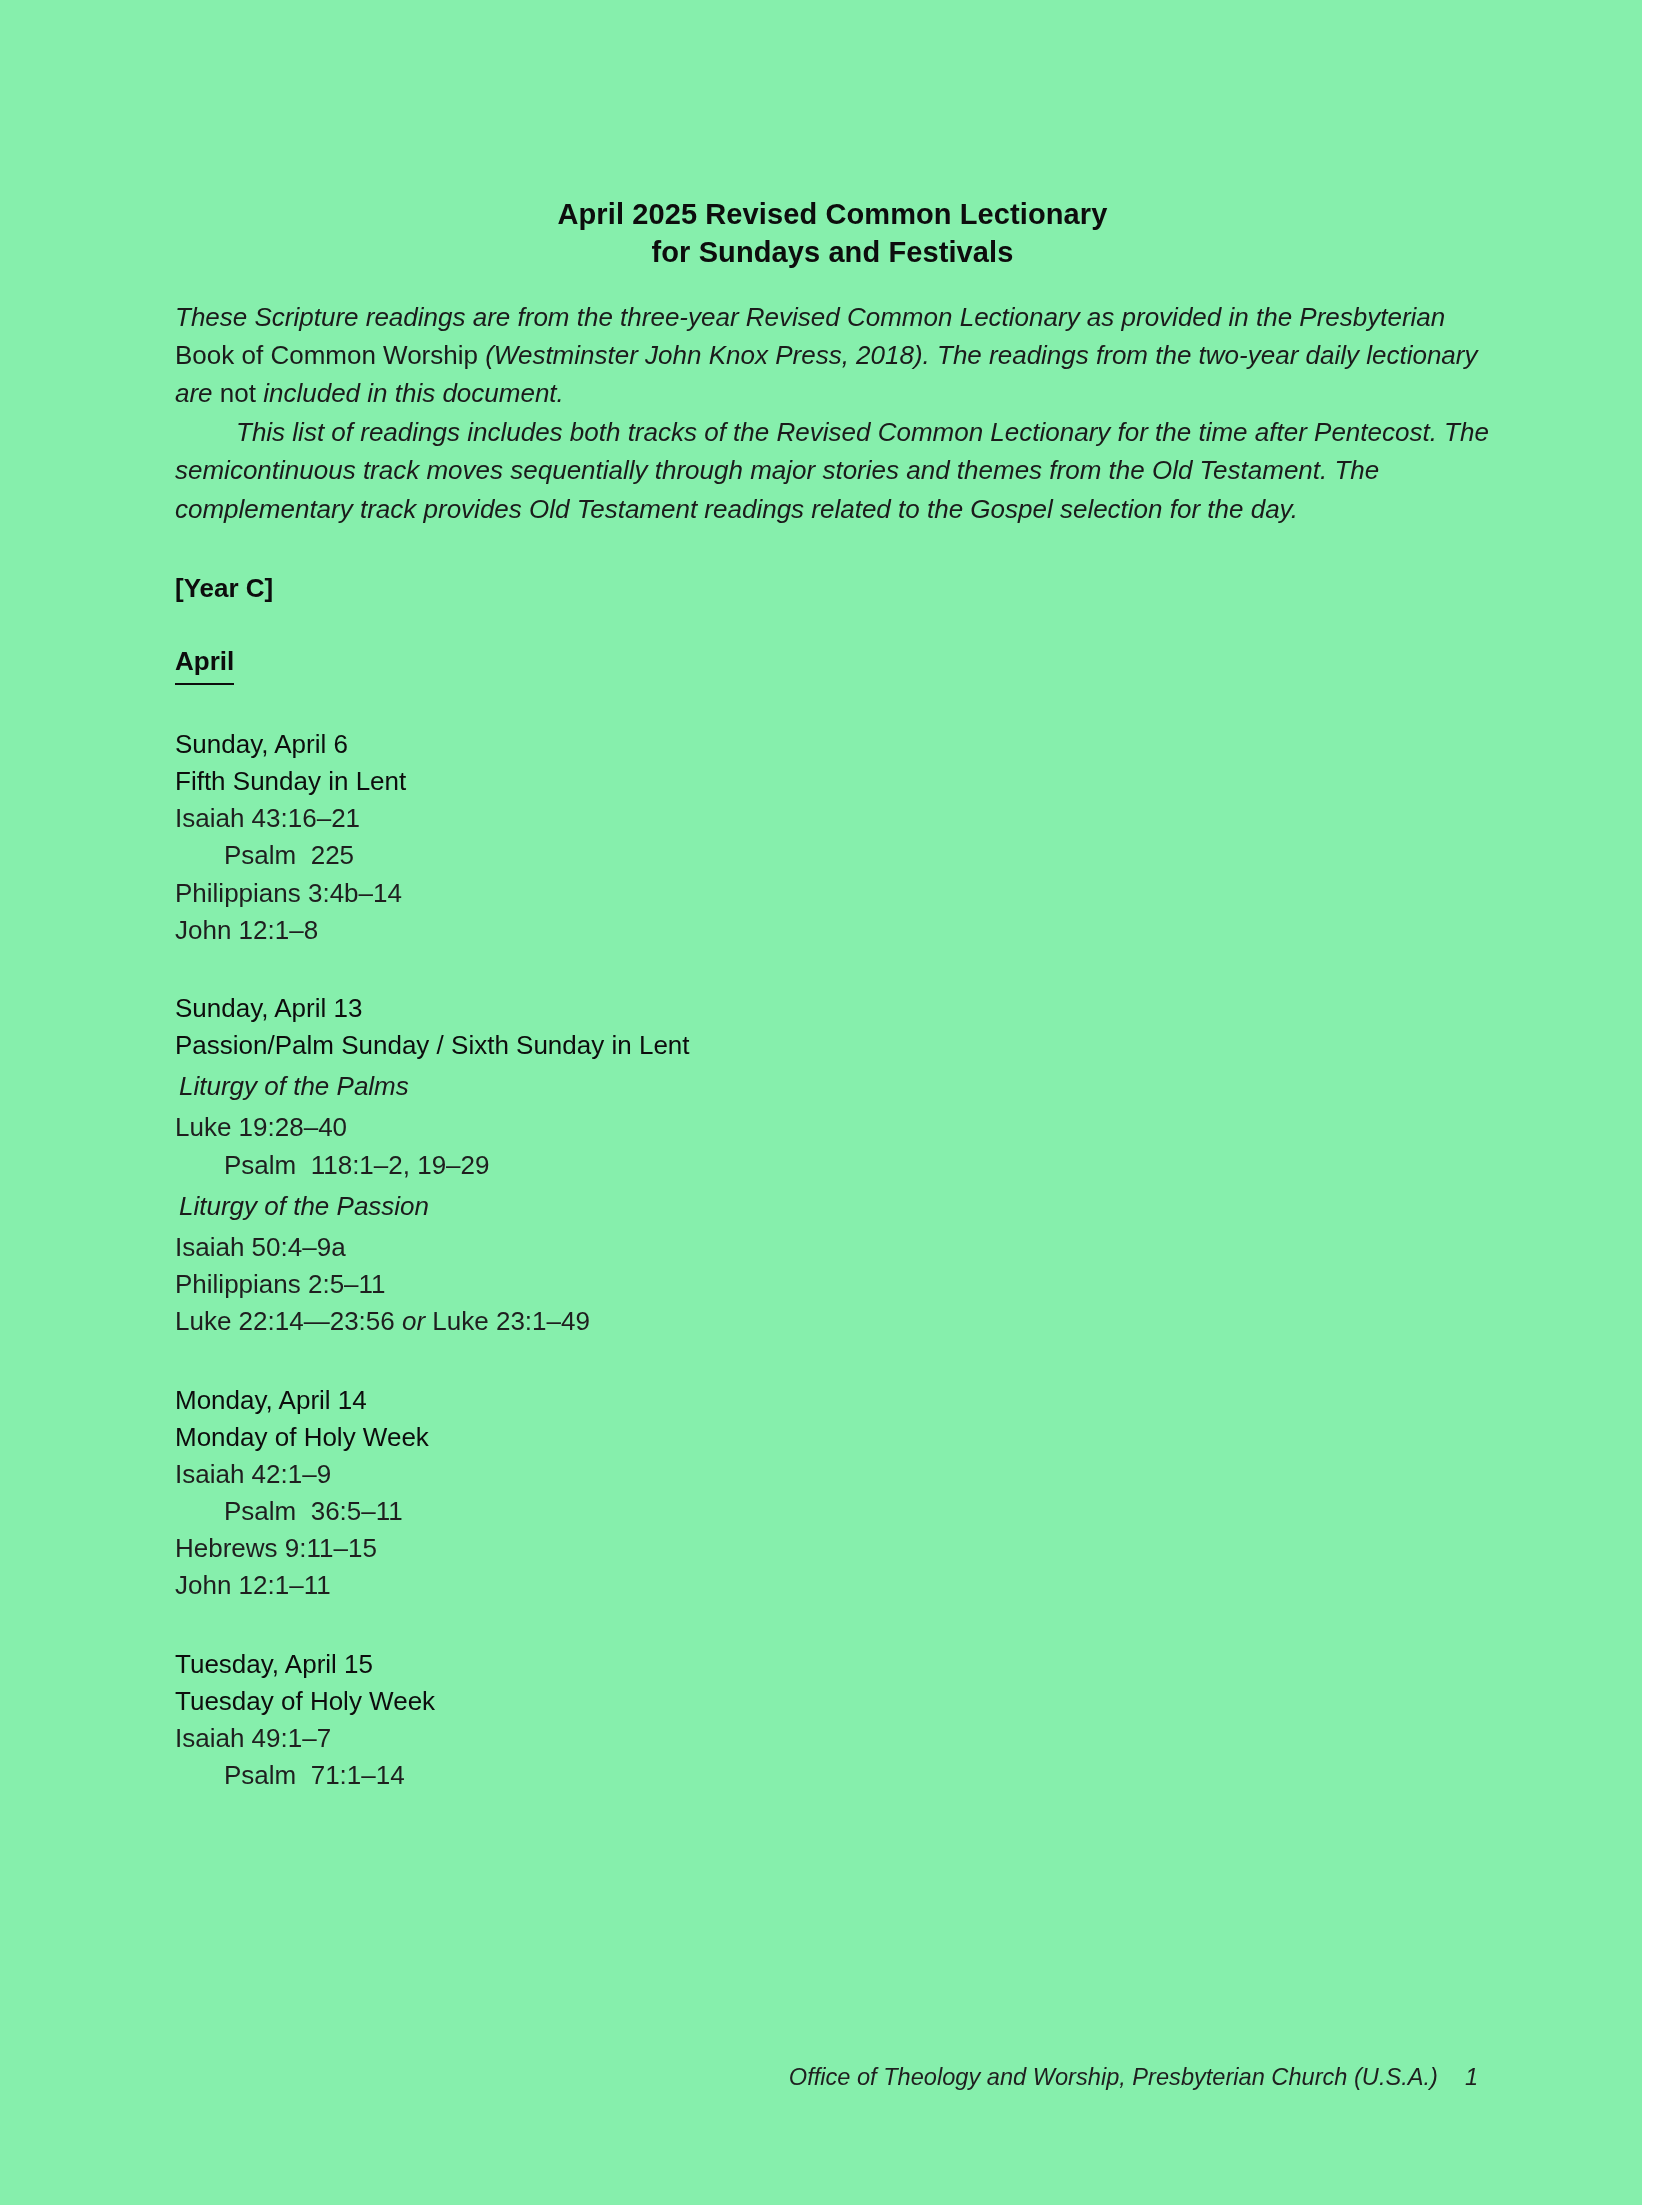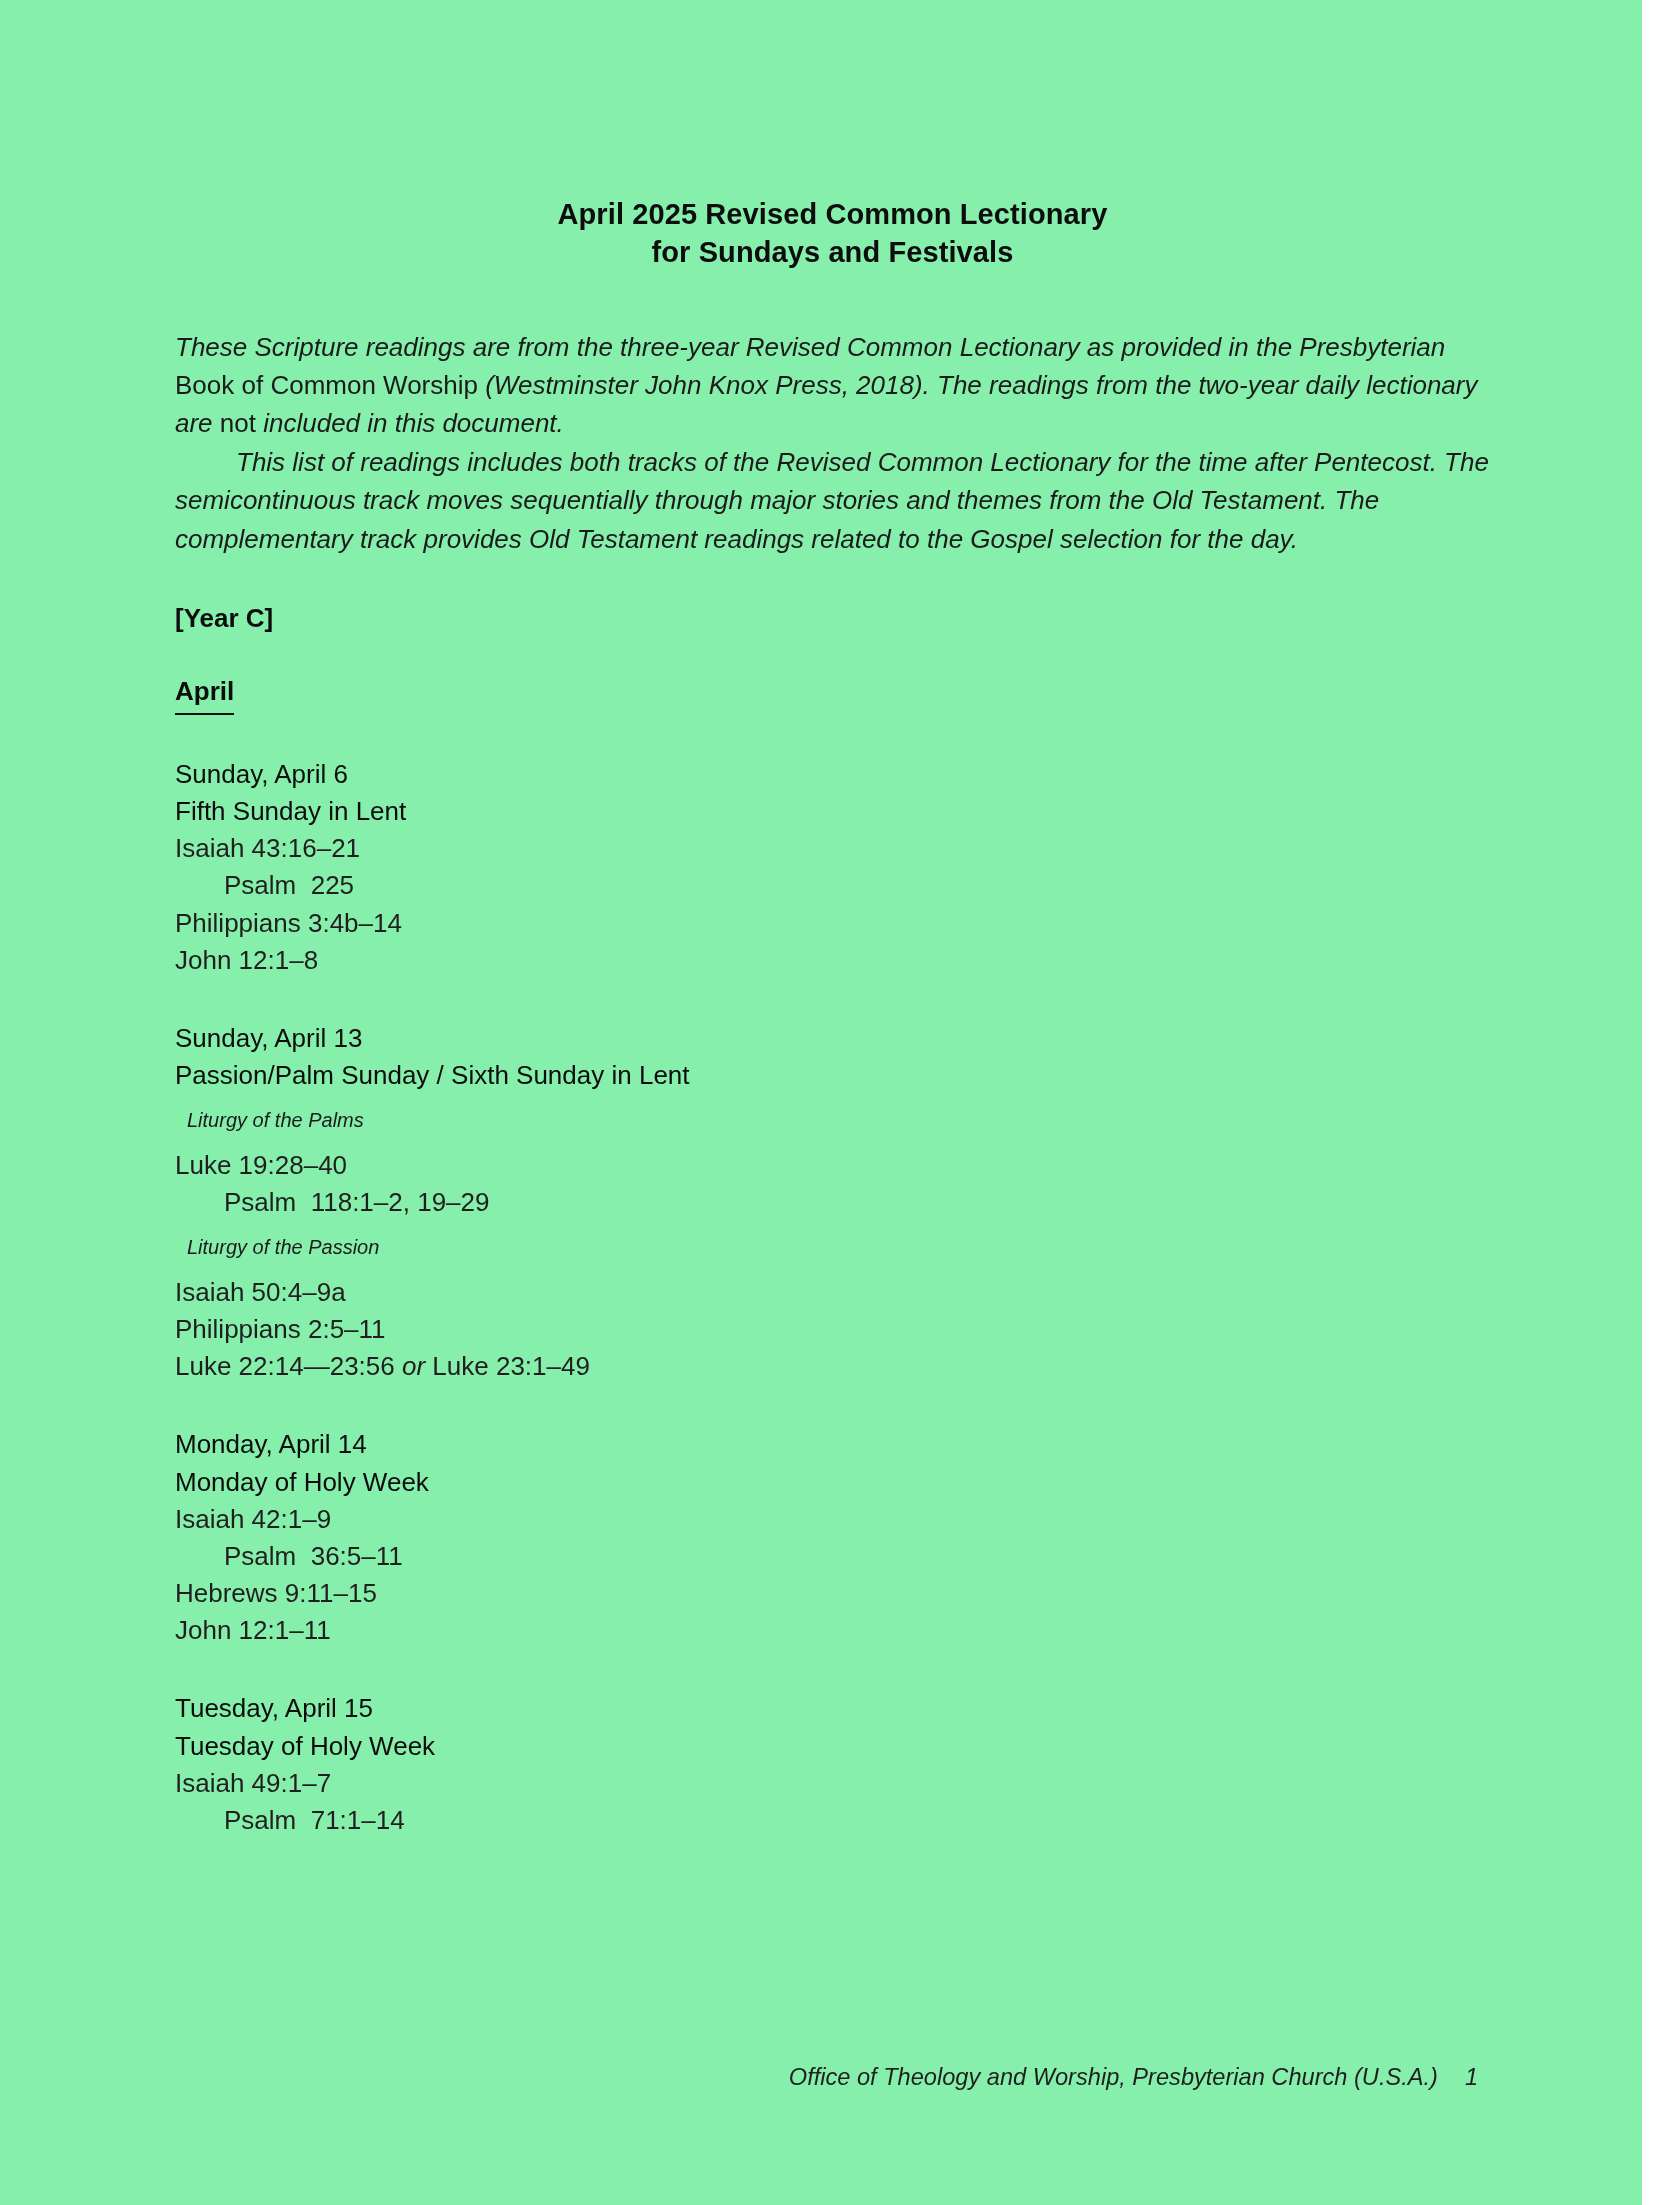--- a/index.html
+++ b/index.html
@@ -38,21 +38,21 @@
 
   
   .intro {
     font-style: italic;
     font-size: 26px;
     line-height: 1.48;
     color: #1b1b1b;
     margin: 0;
     text-align: left;
   }
-  .intro.p1 { margin-top: 56px; }
+  .intro.p1 { margin-top: 26px; }
   .intro.p2 { margin-top: 0; text-indent: 61px; }
   .upright { font-style: normal; }
 
   
   .year-label {
     font-weight: bold;
     font-size: 26px;
     line-height: 1.3;
     margin: 0;
     color: #0d0d0d;
@@ -78,24 +78,24 @@
   .entry-name {
     font-weight: normal;
     font-size: 26px;
     line-height: 1.43;
     color: #0d0d0d;
     margin: 0;
     white-space: pre;
   }
   .entry-sub {
     font-style: italic;
-    font-size: 20px;
+    font-size: 26px;
     line-height: 1.43;
     color: #1b1b1b;
-    margin: 12px;
+    margin: 4px;
     white-space: pre;
   }
   .reading {
     font-size: 26px;
     line-height: 1.43;
     color: #1f1f1f;
     margin: 0;
     white-space: pre;
   }
   .reading.indent { padding-left: 49px; }

